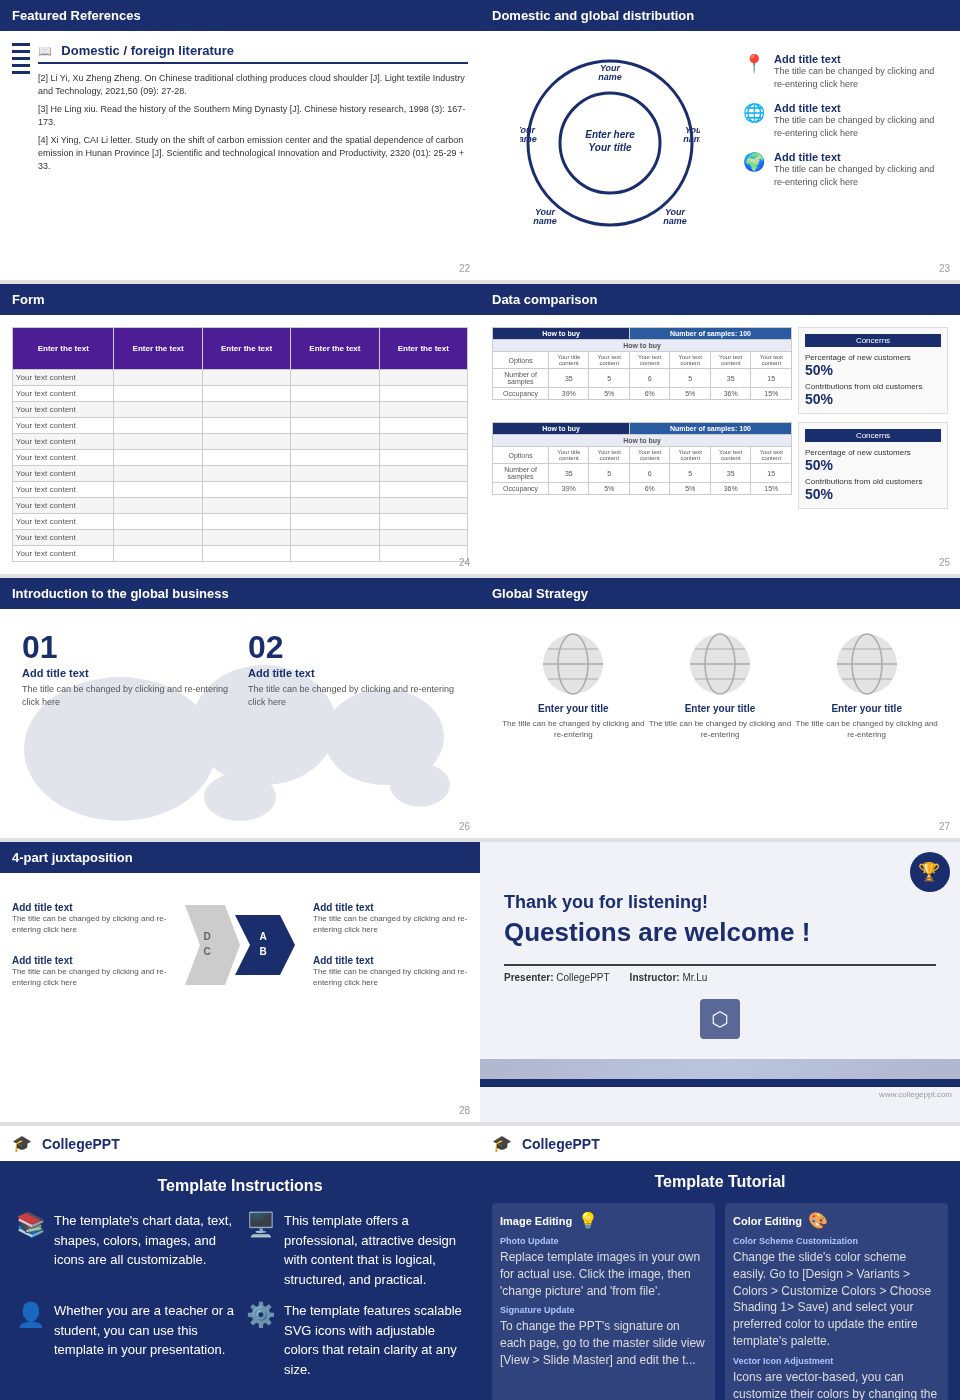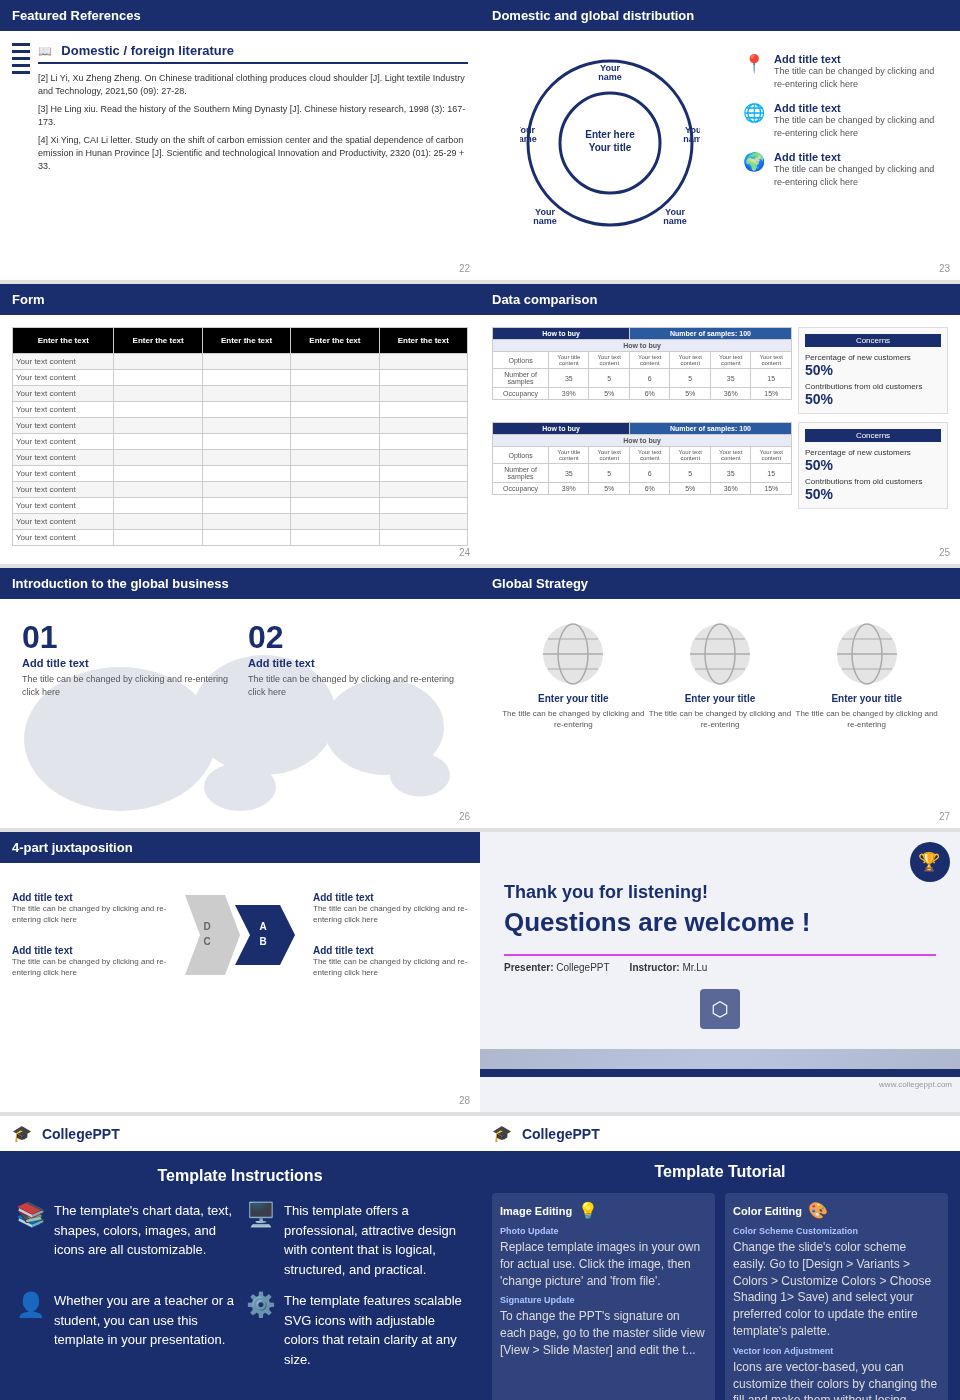--- a/index.html
+++ b/index.html
@@ -26,21 +26,21 @@
     .dist-panel { min-height: 280px; }
     .dist-right { padding: 10px 8px; }
     .dist-right-item { display: flex; align-items: flex-start; margin-bottom: 12px; }
     .dist-icon { font-size: 18px; margin-right: 8px; color: #1a2e6e; }
     .dist-title-text { font-size: 11px; font-weight: bold; color: #1a2e6e; }
     .dist-body-text { font-size: 9px; color: #555; line-height: 1.4; }
 
     
     .form-panel { min-height: 280px; }
     .form-table { width: 100%; border-collapse: collapse; font-size: 8px; }
-    .form-table th { background: #000000; color: white; padding: 8px 3px; border: 1px solid #ccc; text-align: center; }
+    .form-table th { background: #4c1d95; color: white; padding: 16px 3px; border: 1px solid #ccc; text-align: center; }
     .form-table td { border: 1px solid #ccc; padding: 3px; color: #555; height: 16px; }
     .form-table tr:nth-child(odd) td { background: #f5f5f5; }
 
     
     .data-panel { min-height: 280px; }
     .data-table { width: 100%; border-collapse: collapse; font-size: 7px; margin-bottom: 8px; }
     .data-table th { background: #1a2e6e; color: white; padding: 2px; border: 1px solid #ccc; text-align: center; }
     .data-table td { border: 1px solid #ccc; padding: 2px; text-align: center; color: #555; }
     .data-table tr.sub-header td { background: #e8eaf6; font-weight: bold; }
     .concerns-box { background: #f9f9f9; border: 1px solid #ddd; padding: 6px; font-size: 8px; }
@@ -59,21 +59,21 @@
 
     
     .four-panel { min-height: 280px; }
     .four-item-title { font-size: 10px; font-weight: bold; color: #1a2e6e; }
     .four-item-body { font-size: 8px; color: #555; line-height: 1.4; }
 
     
     .thankyou-panel { background: #f5f6fa; min-height: 280px; }
     .thankyou-h1 { font-size: 18px; color: #1a2e6e; font-weight: bold; margin-bottom: 4px; }
     .thankyou-h2 { font-size: 26px; color: #1a2e6e; font-weight: bold; margin-bottom: 16px; }
-    .presenter-row { display: flex; gap: 20px; font-size: 10px; color: #333; border-top: 2px solid #d946ef; padding-top: 6px; }
+    .presenter-row { display: flex; gap: 20px; font-size: 10px; color: #333; border-top: 2px solid #404040; padding-top: 6px; }
     .presenter-label { font-weight: bold; }
 
     
     .instructions-panel { background: #1a2e6e; min-height: 200px; padding: 0; }
     .instructions-header { background: white; padding: 8px 12px; display: flex; align-items: center; gap: 6px; }
     .college-ppt-logo { font-size: 14px; font-weight: bold; color: #1a2e6e; }
     .logo-icon { font-size: 16px; margin-right: 4px; }
     .instructions-body { padding: 16px; }
     .instr-title { color: white; text-align: center; font-size: 16px; font-weight: bold; margin-bottom: 16px; }
     .instr-grid { display: grid; grid-template-columns: 1fr 1fr; gap: 12px; }
@@ -127,21 +127,21 @@
     </div>
     <div class="page-num">22</div>
   </div>
 
   <div class="panel dist-panel">
     <div class="panel-header">
       <span>Domestic and global distribution</span>
     </div>
     <div class="panel-body" style="display:flex; gap:8px;">
 
-      <div style="flex:1.2; display:flex; align-items:center; justify-content:center; padding:10px 0;">
+      <div style="flex:1.2; display:flex; align-items:center; justify-content:center; padding:10px 0;font-style:italic;">
         <div style="position:relative; width:180px; height:180px;">
           
           <svg width="180" height="180" viewBox="0 0 180 180">
             <circle cx="90" cy="90" r="82" fill="none" stroke="#1a2e6e" stroke-width="3"></circle>
             <circle cx="90" cy="90" r="50" fill="white" stroke="#1a2e6e" stroke-width="3"></circle>
 
             <text x="90" y="18" text-anchor="middle" font-size="9" fill="#1a2e6e" font-weight="bold">Your</text>
             <text x="90" y="27" text-anchor="middle" font-size="9" fill="#1a2e6e" font-weight="bold">name</text>
             <text x="175" y="80" text-anchor="middle" font-size="9" fill="#1a2e6e" font-weight="bold">Your</text>
             <text x="175" y="89" text-anchor="middle" font-size="9" fill="#1a2e6e" font-weight="bold">name</text>

